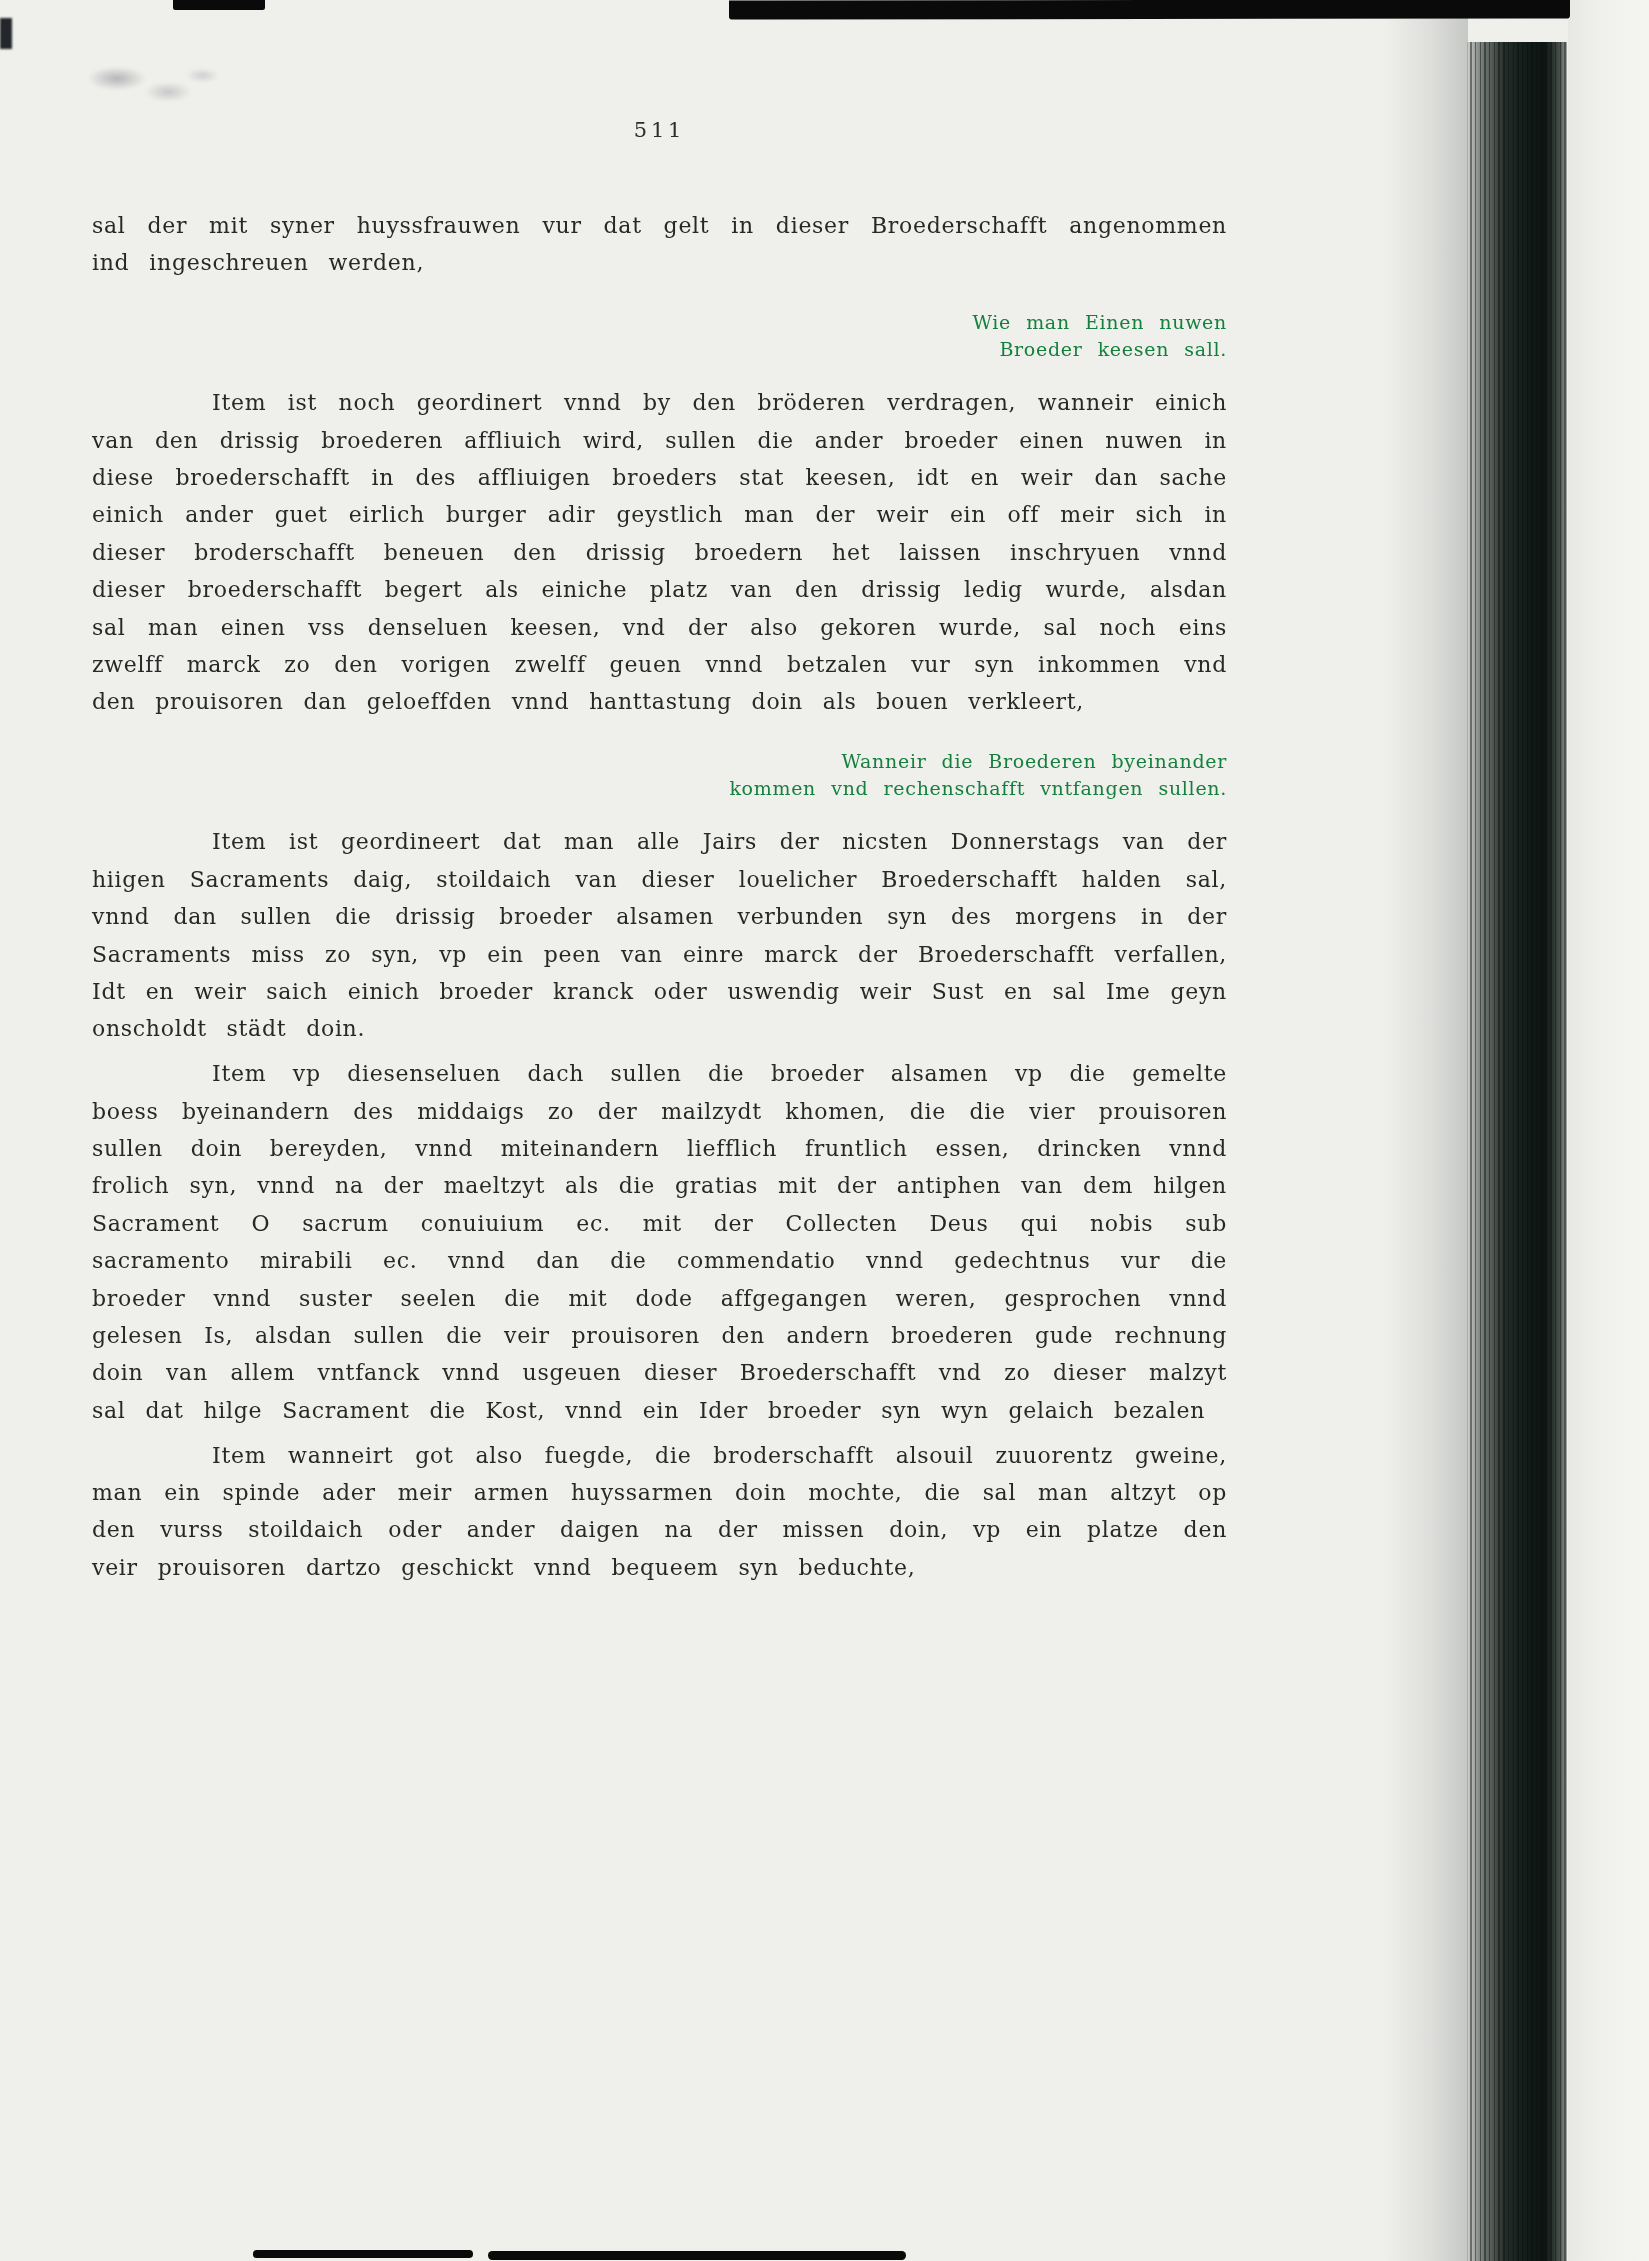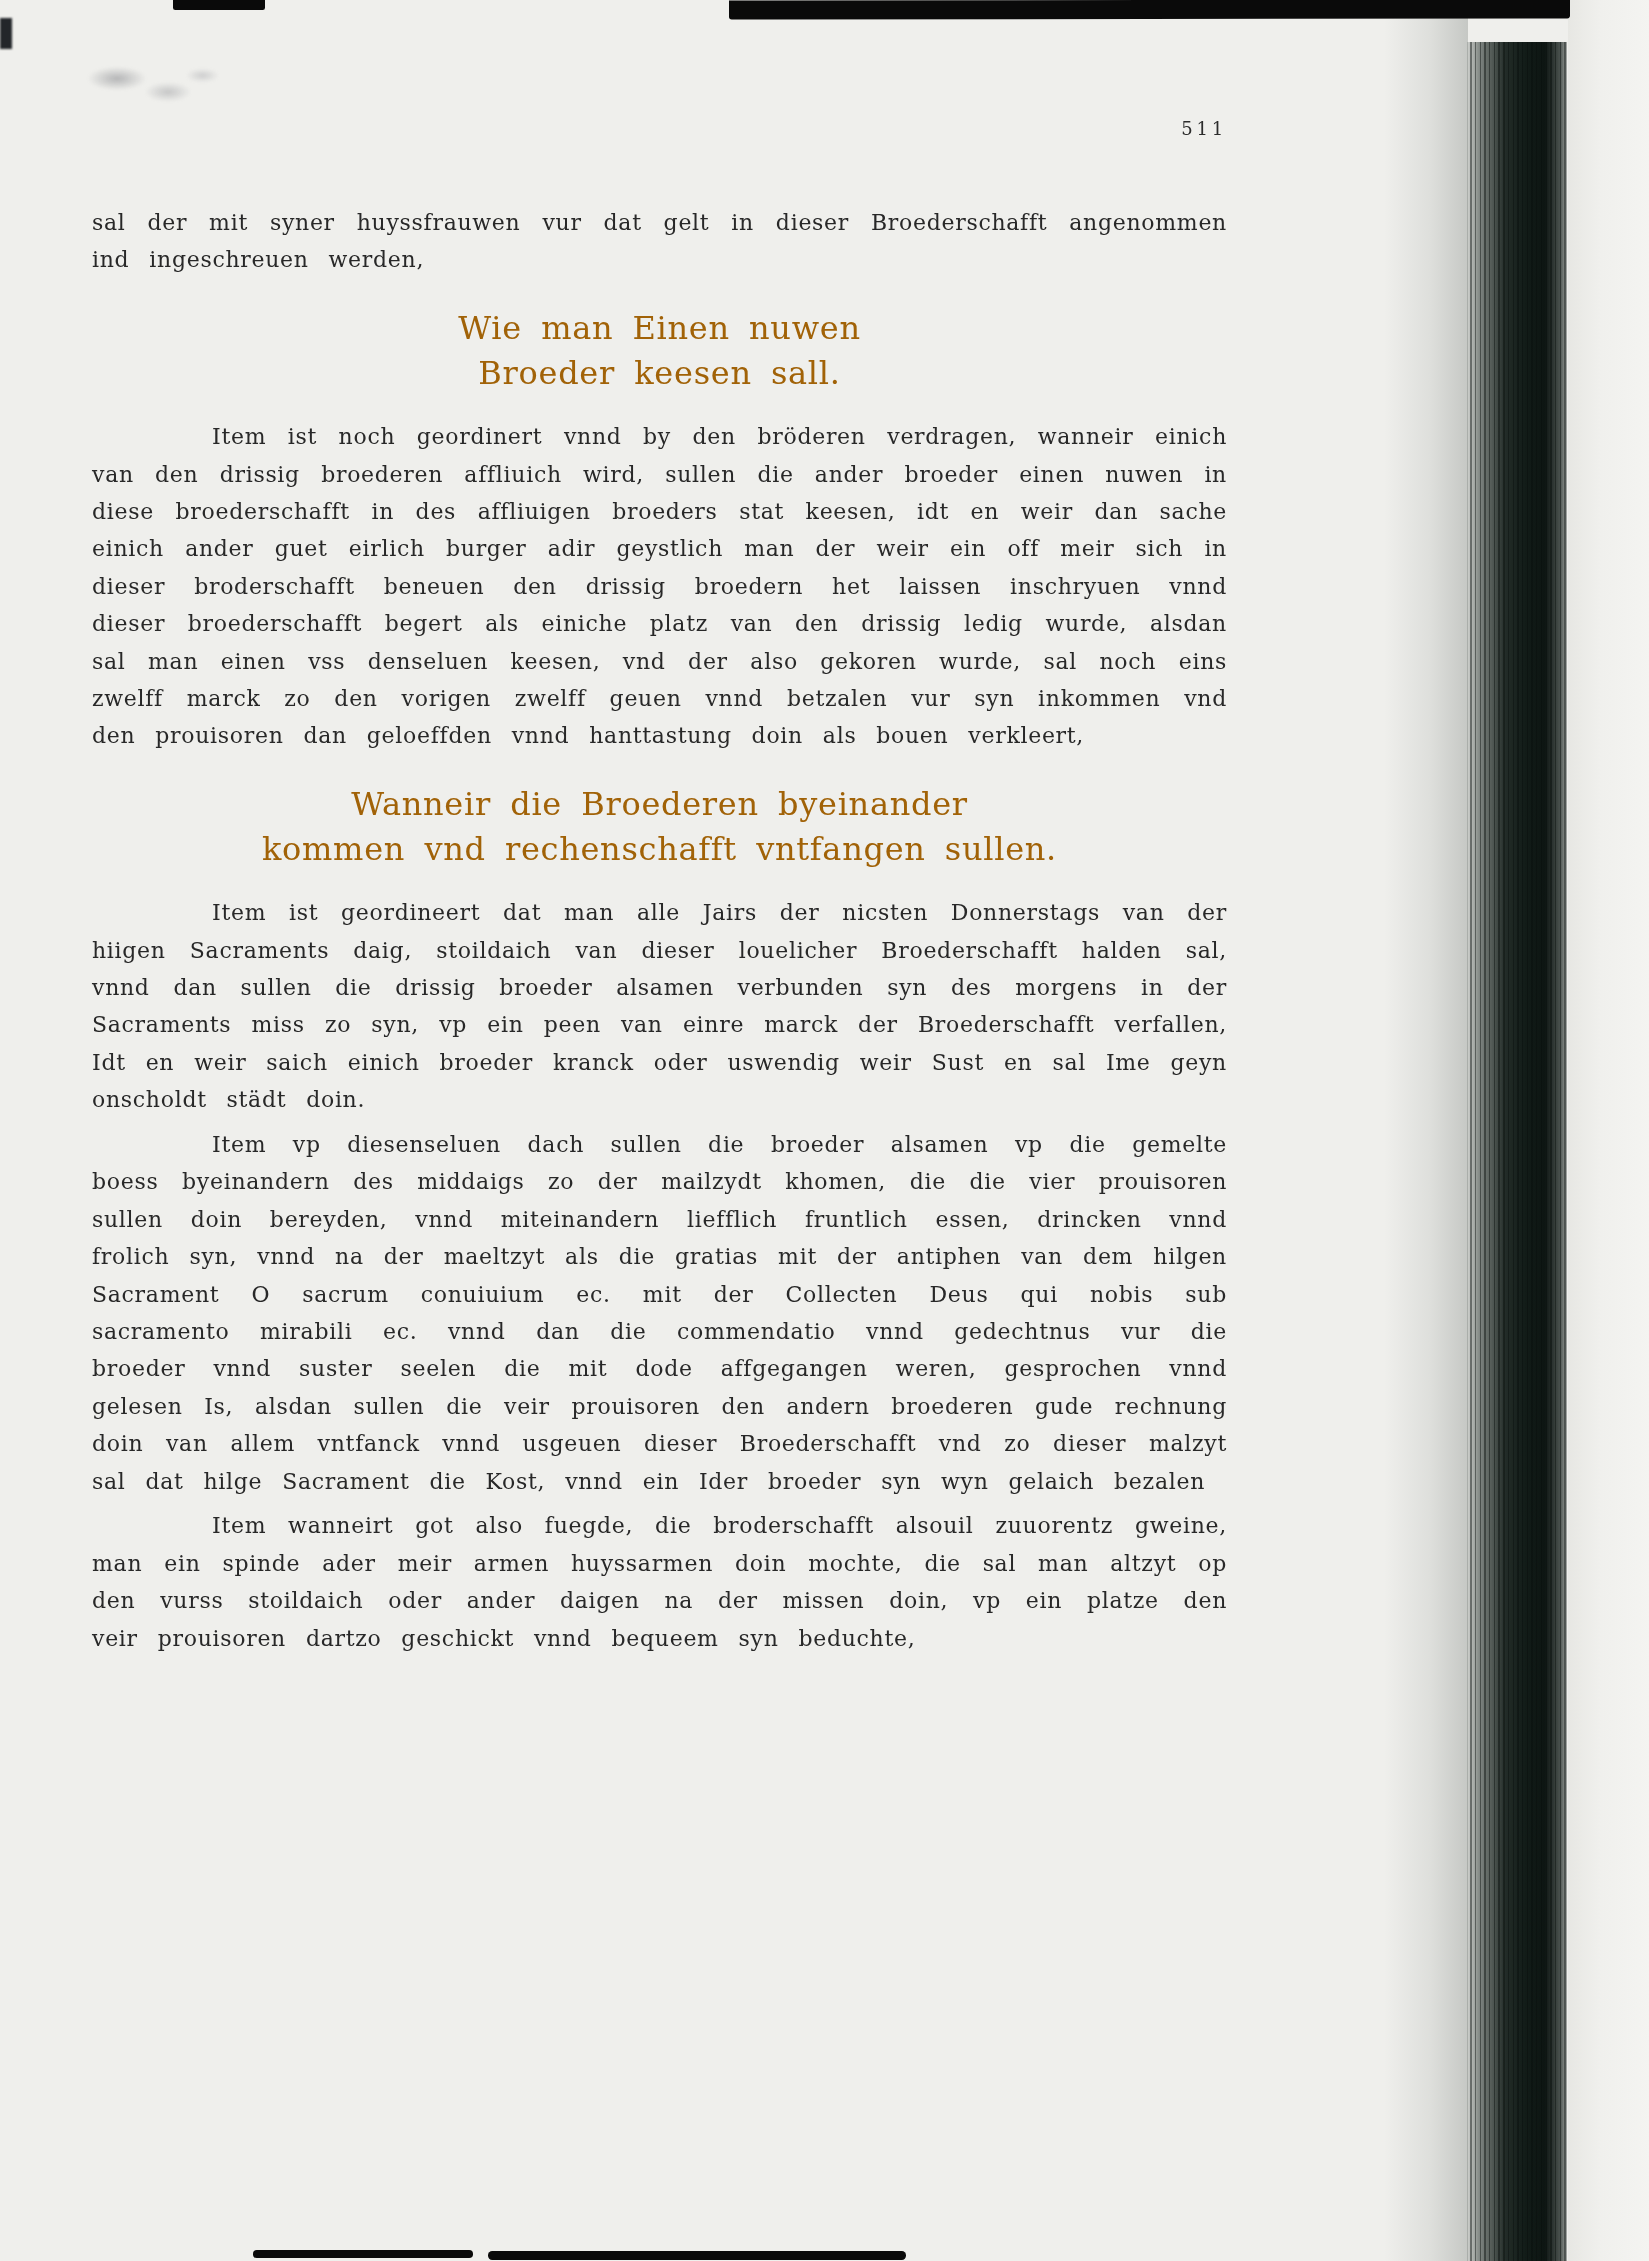--- a/index.html
+++ b/index.html
@@ -73,44 +73,44 @@
     filter: blur(1.4px);
   }
   
   .content {
     position: absolute;
     left: 92px;
     top: 118px;
     width: 1135px;
   }
   .page-number {
-    text-align: right;
-    font-size: 18px;
+    text-align: center;
+    font-size: 21px;
     letter-spacing: 3.8px;
     margin: 0 0 65px 0;
     color: #2c2c2c;
   }
   p.para {
     font-size: 22px;
     line-height: 1.7;
     margin: 0 0 7.5px 0;
     text-align: justify;
     word-spacing: 12.2px;
     letter-spacing: 0.7px;
     color: #282828;
   }
   p.indent { text-indent: 120px; }
   .heading {
-    text-align: center;
+    text-align: right;
     margin: 27px 0 21.6px 0;
-    font-size: 32px;
+    font-size: 19px;
     line-height: 1.42;
     word-spacing: 8.4px;
     letter-spacing: 0.7px;
-    color: #a16207;
+    color: #15803d;
   }
   .heading .hline { display: block; }
 </style>
 </head>
 <body>
 
 <div class="page">
 
   <div class="scanner-right"></div>
   <div class="curve-shadow"></div>

